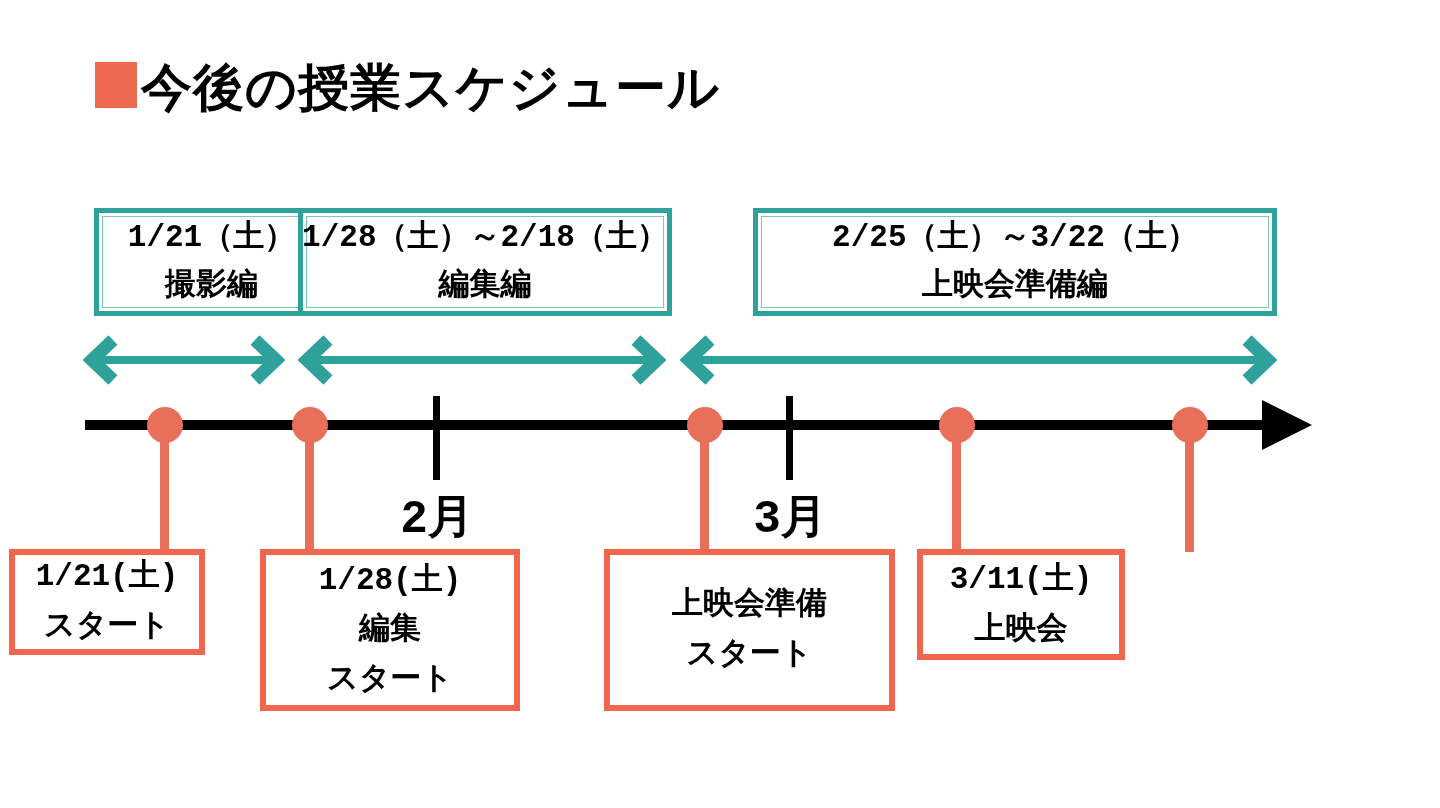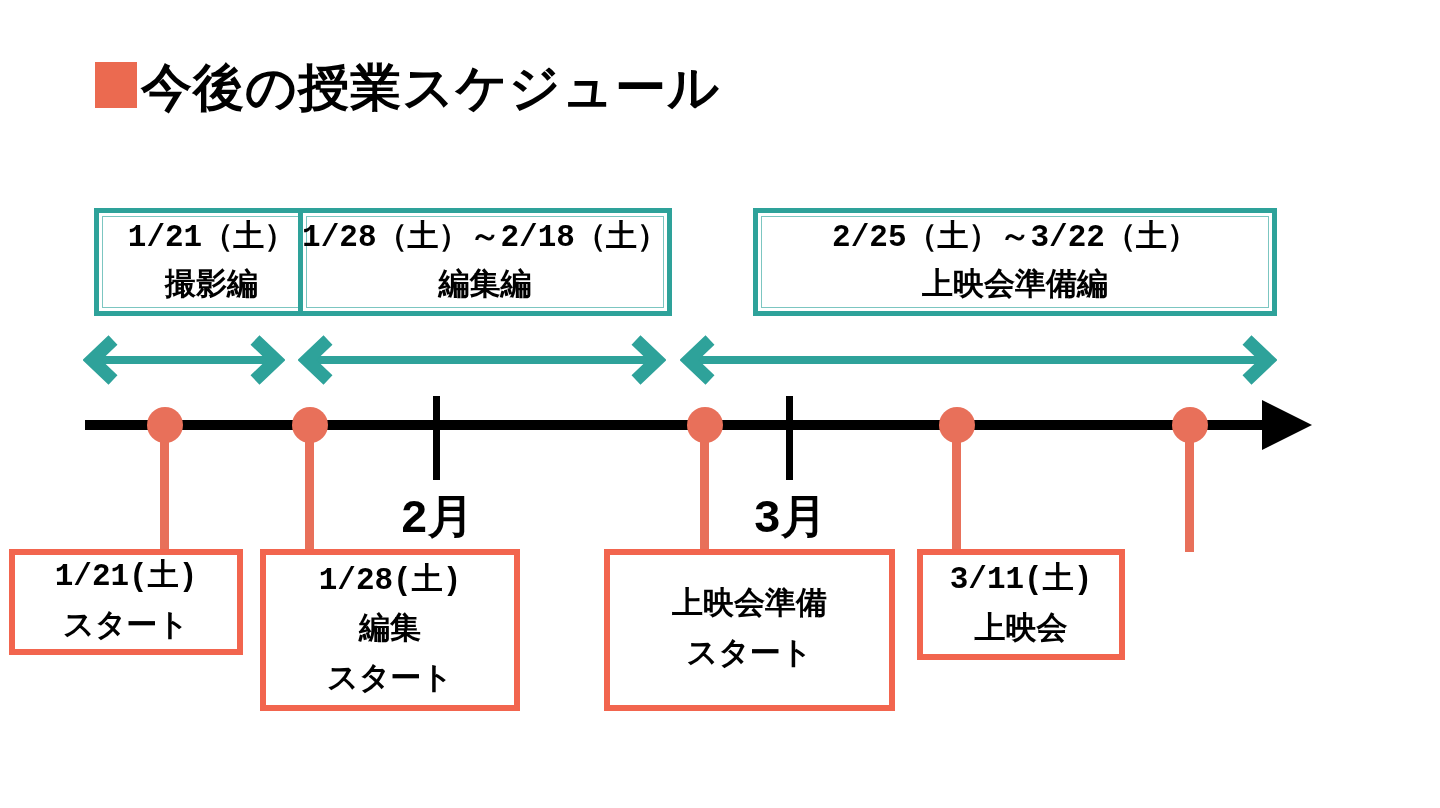--- a/index.html
+++ b/index.html
@@ -124,21 +124,21 @@
     display: flex;
     flex-direction: column;
     align-items: center;
     justify-content: center;
     font-size: 31px;
     line-height: 1.6;
     text-align: center;
     white-space: nowrap;
     z-index: 5;
   }
-  #event-1 { left: 9px;    width: 234px; height: 106px; }
+  #event-1 { left: 9px;    width: 196px; height: 106px; }
   #event-2 { left: 260px;  width: 260px; height: 162px; align-items: center; }
   #event-3 { left: 604px;  width: 291px; height: 162px; }
   #event-4 { left: 917px;  width: 208px; height: 111px; }
   #event-5 { left: 1148px; width: 220px; height: 162px; }
 
   .spell-underline {
     border-bottom: 2px solid #F05B4B;
     padding: 0 2px;
   }
 </style>

